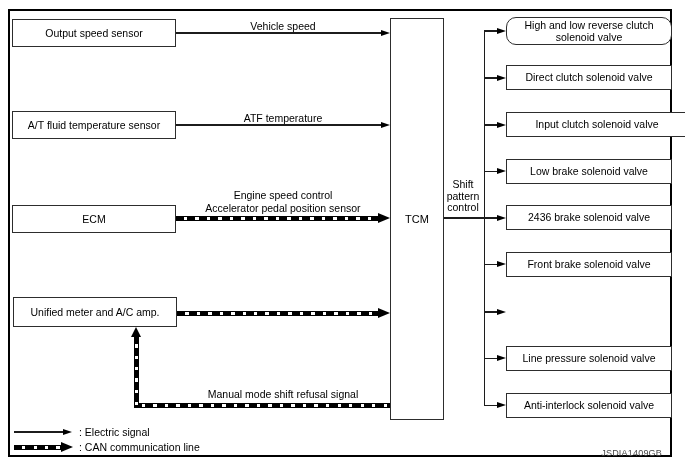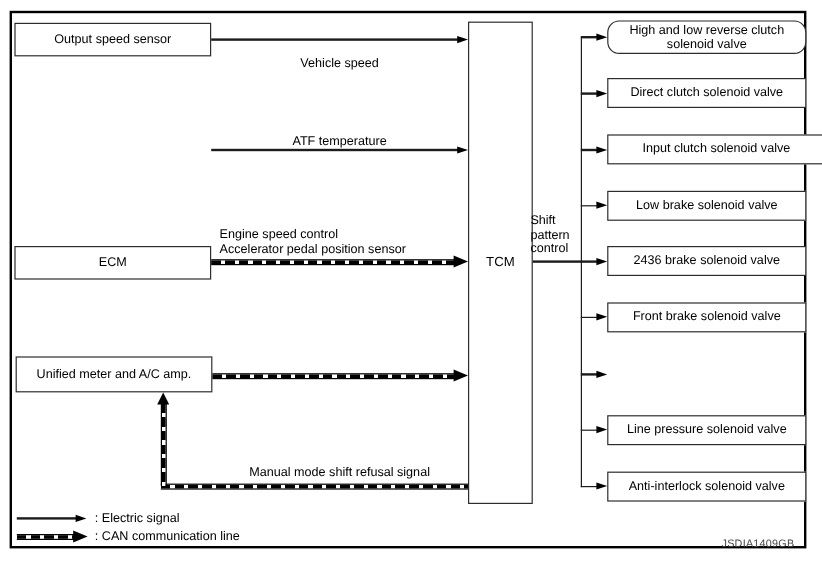--- a/index.html
+++ b/index.html
@@ -16,34 +16,35 @@
   .hline{position:absolute;height:1.2px;background:#1c1c1c;}
   .vline{position:absolute;width:1.2px;background:#1c1c1c;}
   .arr-r{position:absolute;width:0;height:0;border-top:3.5px solid transparent;border-bottom:3.5px solid transparent;border-left:9px solid #000;}
   .arr-r-big{position:absolute;width:0;height:0;border-top:5px solid transparent;border-bottom:5px solid transparent;border-left:12px solid #000;}
   .arr-up{position:absolute;width:0;height:0;border-left:5.5px solid transparent;border-right:5.5px solid transparent;border-bottom:10px solid #000;}
   .can-h{position:absolute;height:3px;border-top:1px solid #000;border-bottom:1px solid #000;
     background:repeating-linear-gradient(90deg,#000 0 8px,#fff 8px 11.5px);}
   .can-v{position:absolute;width:3px;border-left:1px solid #000;border-right:1px solid #000;
     background:repeating-linear-gradient(180deg,#000 0 8px,#fff 8px 11.5px);}
   .lbl{position:absolute;font-size:10.5px;line-height:13px;text-align:center;}
-  .lbl-multi{position:absolute;font-size:10.5px;line-height:13.2px;}
+  .lbl-multi{position:absolute;font-size:10.5px;line-height:13.2px;text-align:center;}
   .legend-text{position:absolute;font-size:10.5px;line-height:13px;text-align:left;}
   .code{position:absolute;font-size:9px;color:#474747;text-align:right;letter-spacing:0.2px;}
   .tcm{font-size:11px;}
 </style>
 </head>
 <body>
 
 <div class="stage">
 
   <div class="frame"></div>
 
   <div class="box" style="left:12px;top:19px;width:164px;height:28px;">Output speed sensor</div>
 
+  <div class="box" style="left:12px;top:111px;width:164px;height:28px;">A/T fluid temperature sensor</div>
 
   <div class="box" style="left:12px;top:205px;width:164px;height:28px;">ECM</div>
 
   <div class="box tcm" style="left:390px;top:18px;width:54px;height:402px;">TCM</div>
 
   <div class="box" style="left:13px;top:297px;width:164px;height:30px;">Unified meter and A/C amp.</div>
 
   <div class="box" style="left:506px;top:17px;width:166px;height:28px;border-radius:10px;">High and low reverse clutch solenoid valve</div>
   <div class="box" style="left:506px;top:65px;width:166px;height:25px;">Direct clutch solenoid valve</div>
   <div class="box" style="left:506px;top:112px;width:182px;height:25px;">Input clutch solenoid valve</div>
@@ -84,21 +85,21 @@
   <div class="arr-r" style="left:497px;top:214.5px;"></div>
   <div class="hline" style="left:484px;top:264px;width:14px;"></div>
   <div class="arr-r" style="left:497px;top:261px;"></div>
   <div class="hline" style="left:484px;top:311.4px;width:14px;"></div>
   <div class="arr-r" style="left:497px;top:308.5px;"></div>
   <div class="hline" style="left:484px;top:358px;width:14px;"></div>
   <div class="arr-r" style="left:497px;top:355px;"></div>
   <div class="hline" style="left:484px;top:405px;width:14px;"></div>
   <div class="arr-r" style="left:497px;top:402px;"></div>
 
-  <div class="lbl" style="left:183px;top:20px;width:200px;margin-top:27px;">Vehicle speed</div>
+  <div class="lbl" style="left:183px;top:20px;width:200px;">Vehicle speed</div>
 
   <div class="lbl" style="left:183px;top:112px;width:200px;">ATF temperature</div>
 
   <div class="lbl-multi" style="left:183px;top:189px;width:200px;">
     <div>Engine speed control</div>
     <div>Accelerator pedal position sensor</div>
   </div>
 
 
   <div class="lbl" style="left:183px;top:388px;width:200px;">Manual mode shift refusal signal</div>

